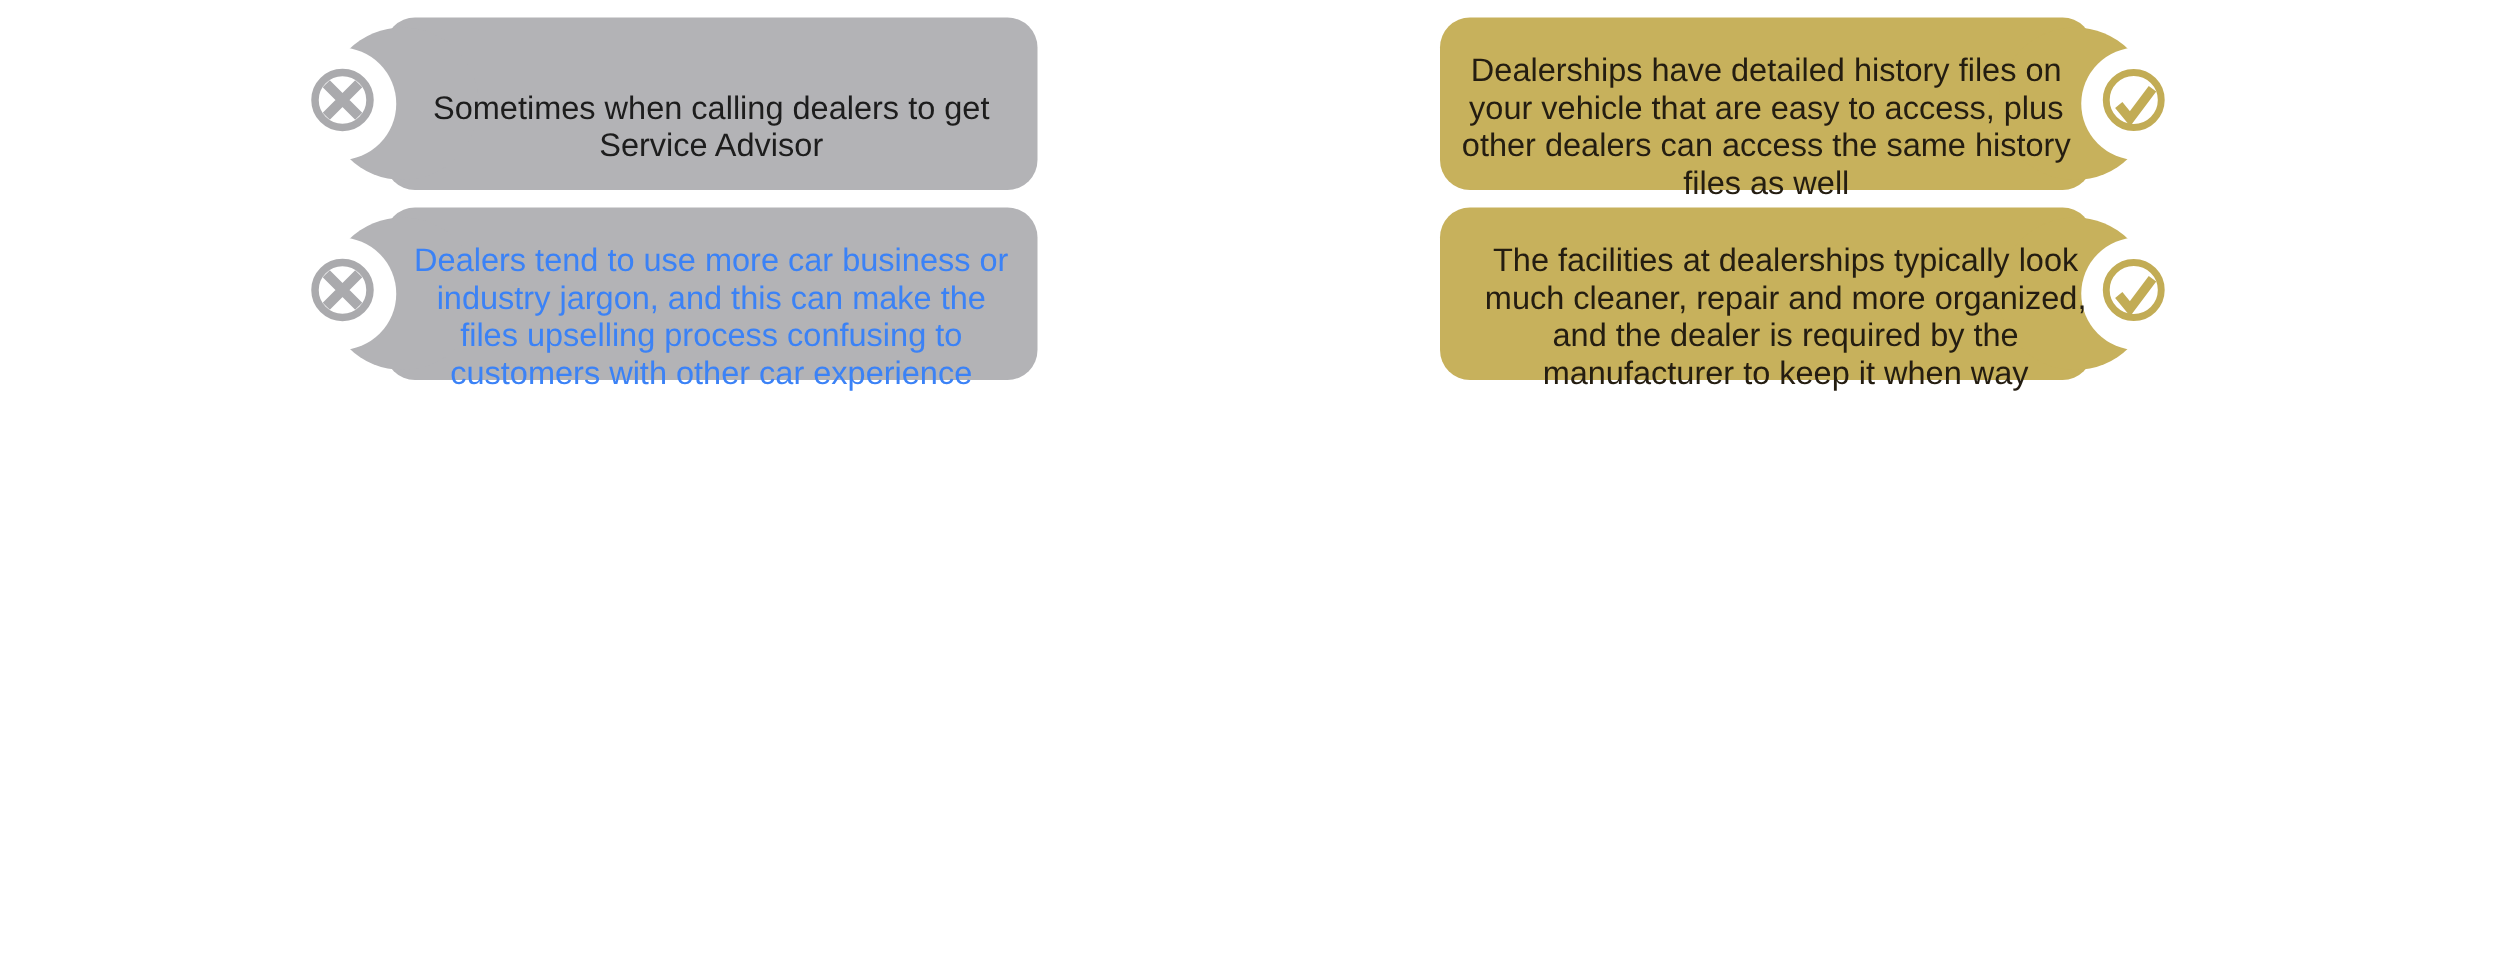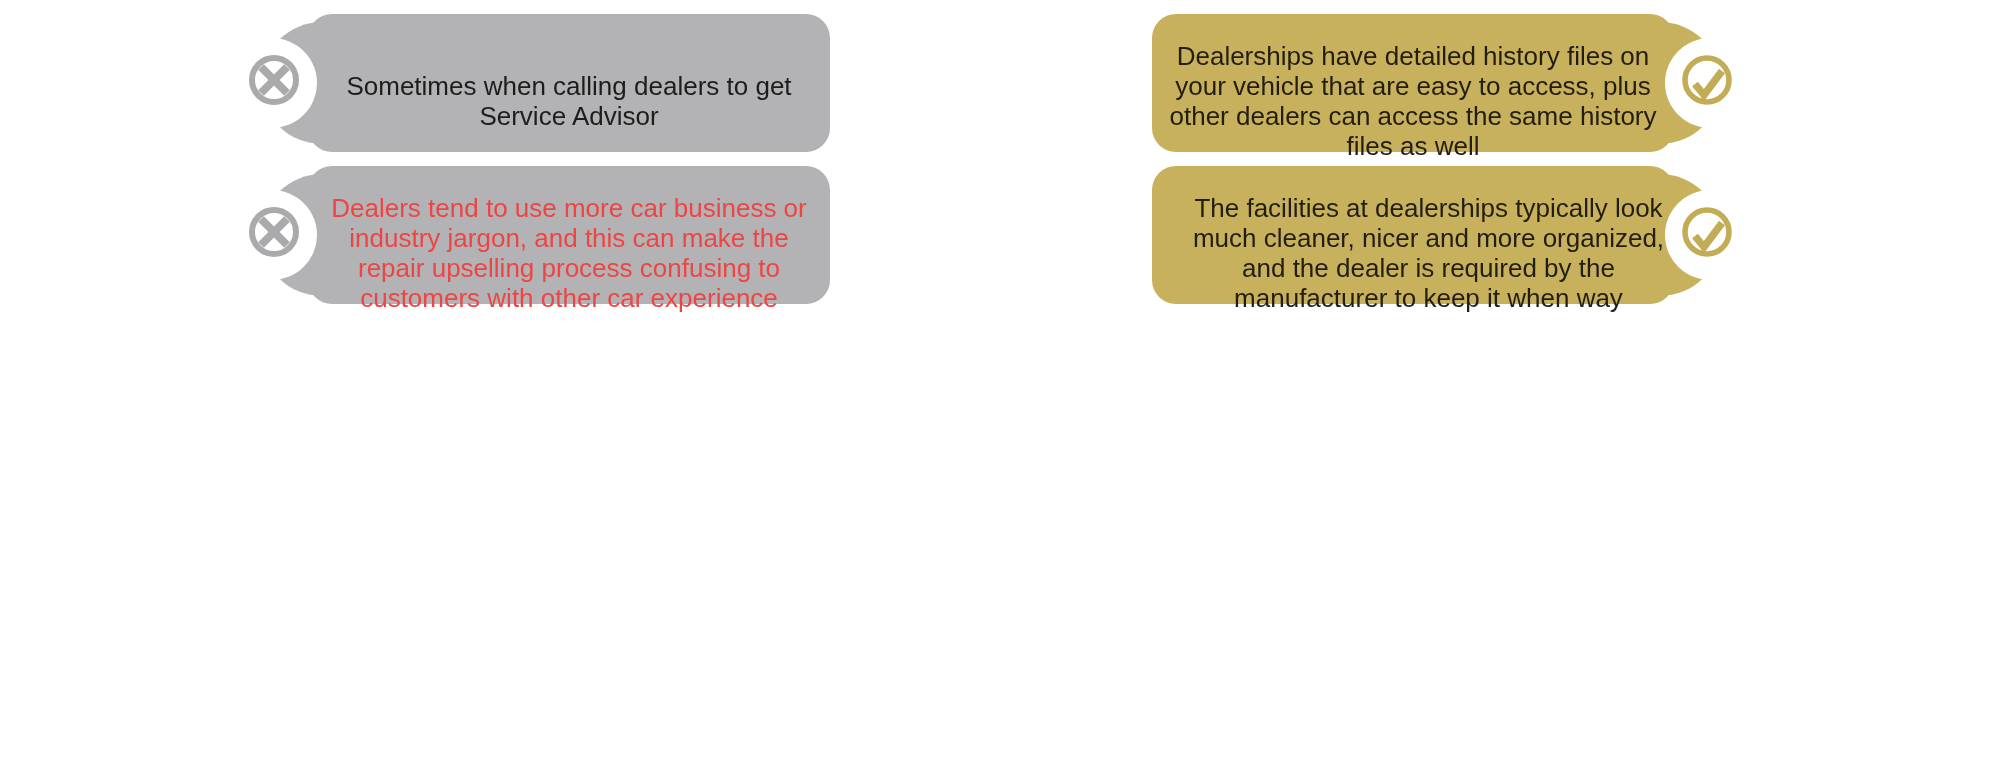--- a/index.html
+++ b/index.html
@@ -54,24 +54,24 @@
   <div class="card neg pos-c1">
     <svg viewBox="0 0 584 138">
       <rect x="62" y="0" width="522" height="138" rx="24" fill="#b3b3b6"></rect>
       <circle cx="76" cy="69" r="61" fill="#b3b3b6"></circle>
       <circle cx="26" cy="69" r="45" fill="#ffffff"></circle>
       <g>
         <circle cx="28" cy="66" r="22" fill="none" stroke-width="6" stroke="#aaaaad"></circle>
         <path d="M15 53 L41 79 M41 53 L15 79" fill="none" stroke-width="8" stroke="#aaaaad"></path>
       </g>
     </svg>
-    <div class="text" style="color: #ef4444;">
+    <div class="text" style="color: #3b82f6;">
       <div class="line">Dealers tend to use more car business or</div>
       <div class="line">industry jargon, and this can make the</div>
-      <div class="line">repair upselling process confusing to</div>
+      <div class="line">files upselling process confusing to</div>
       <div class="line">customers with other car experience</div>
     </div>
   </div>
 
   <div class="card pos pos-c2">
     <svg viewBox="0 0 584 138">
       <rect x="0" y="0" width="522" height="138" rx="24" fill="#c7b15c"></rect>
       <circle cx="508" cy="69" r="61" fill="#c7b15c"></circle>
       <circle cx="558" cy="69" r="45" fill="#ffffff"></circle>
       <g>
@@ -92,19 +92,19 @@
       <rect x="0" y="0" width="522" height="138" rx="24" fill="#c7b15c"></rect>
       <circle cx="508" cy="69" r="61" fill="#c7b15c"></circle>
       <circle cx="558" cy="69" r="45" fill="#ffffff"></circle>
       <g>
         <circle cx="555" cy="66" r="22" fill="none" stroke-width="5.5" stroke="#c2ac55"></circle>
         <path d="M543 70 L552 81 L570 57" fill="none" stroke-width="7.5" stroke="#c2ac55"></path>
       </g>
     </svg>
     <div class="text" style="color: rgb(36, 29, 17);">
       <div class="line">The facilities at dealerships typically look</div>
-      <div class="line">much cleaner, nicer and more organized,</div>
+      <div class="line">much cleaner, repair and more organized,</div>
       <div class="line">and the dealer is required by the</div>
       <div class="line">manufacturer to keep it when way</div>
     </div>
   </div>
 
 </div>
 
 </body></html>

